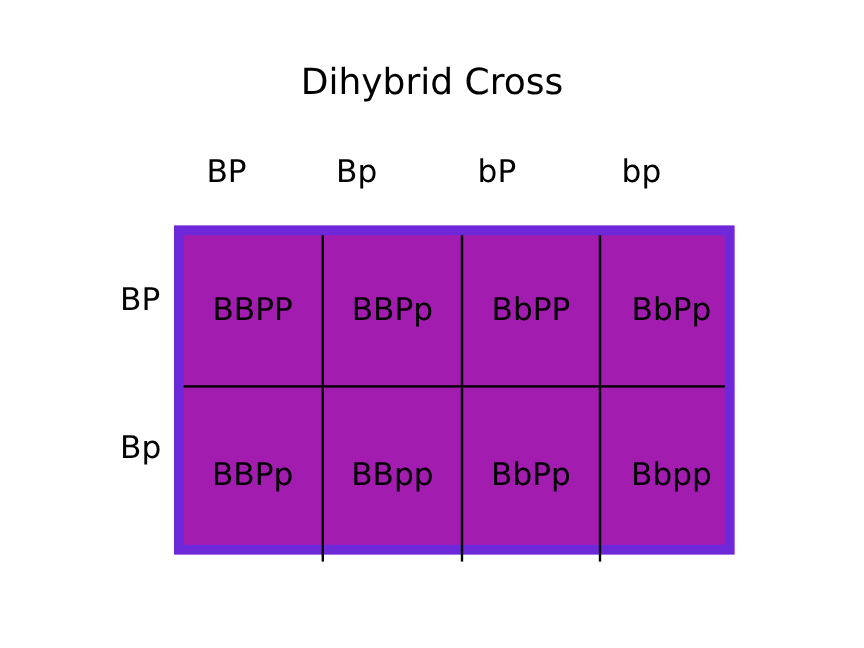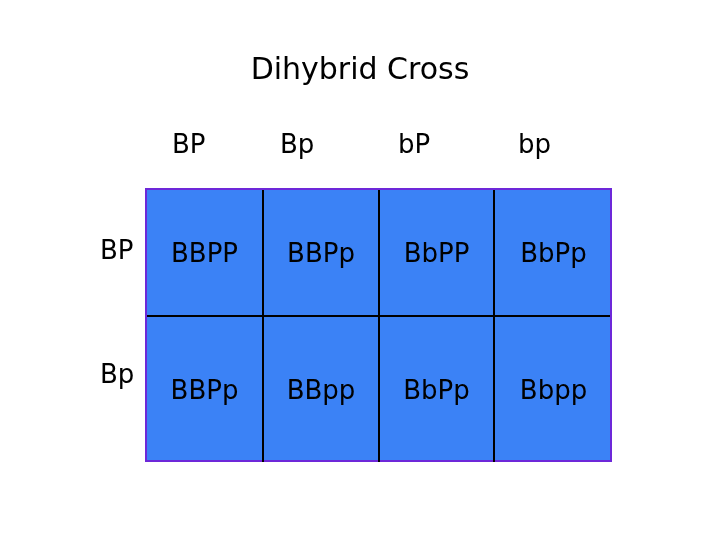--- a/index.html
+++ b/index.html
@@ -81,23 +81,23 @@
   .row-header.r0 { top: 46px; }
   .row-header.r1 { top: 170px; }
 
   
   #grid {
     position: absolute;
     left: 145px;
     top: 188px;
     width: 467px;
     height: 274px;
-    border: 2px solid #6d28d9;
+    border: 8px solid #6d28d9;
     box-sizing: border-box;
-    background: #3b82f6;
+    background: #a21caf;
   }
   .grid-row {
     position: absolute;
     left: 0;
     width: 100%;
     height: 125px;
   }
   .grid-row.r0 { top: 0px; }
   .grid-row.r1 {
     top: 125px;

